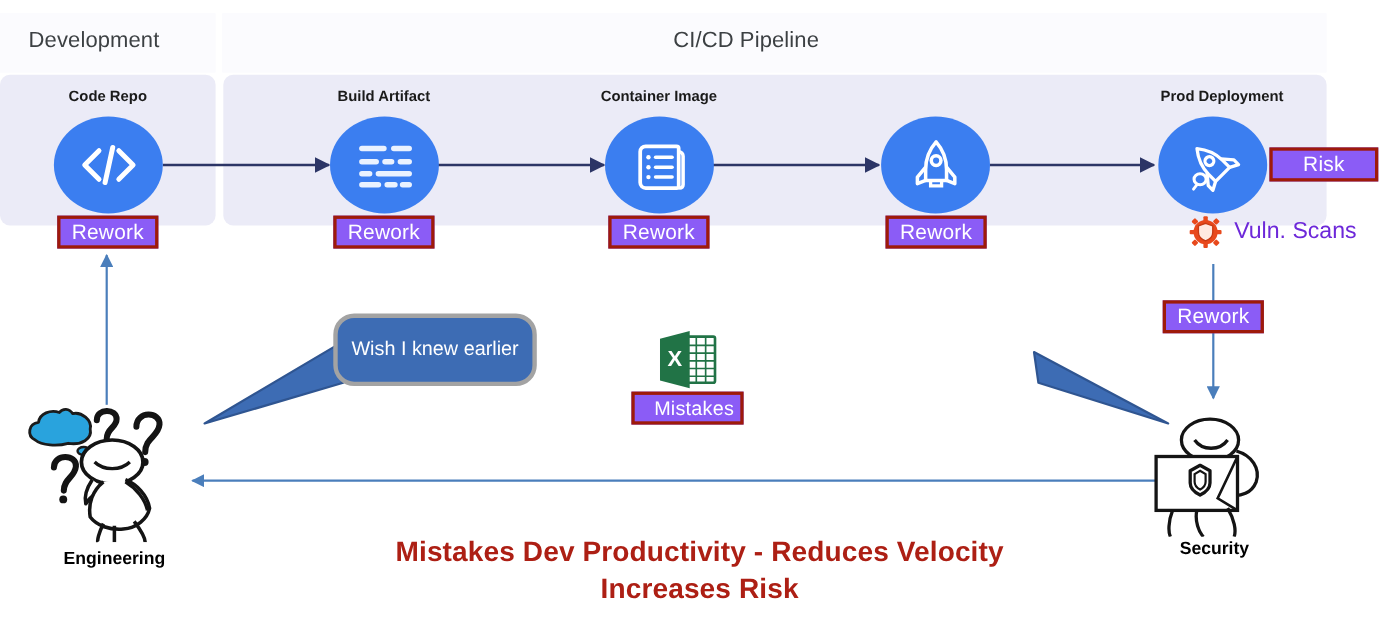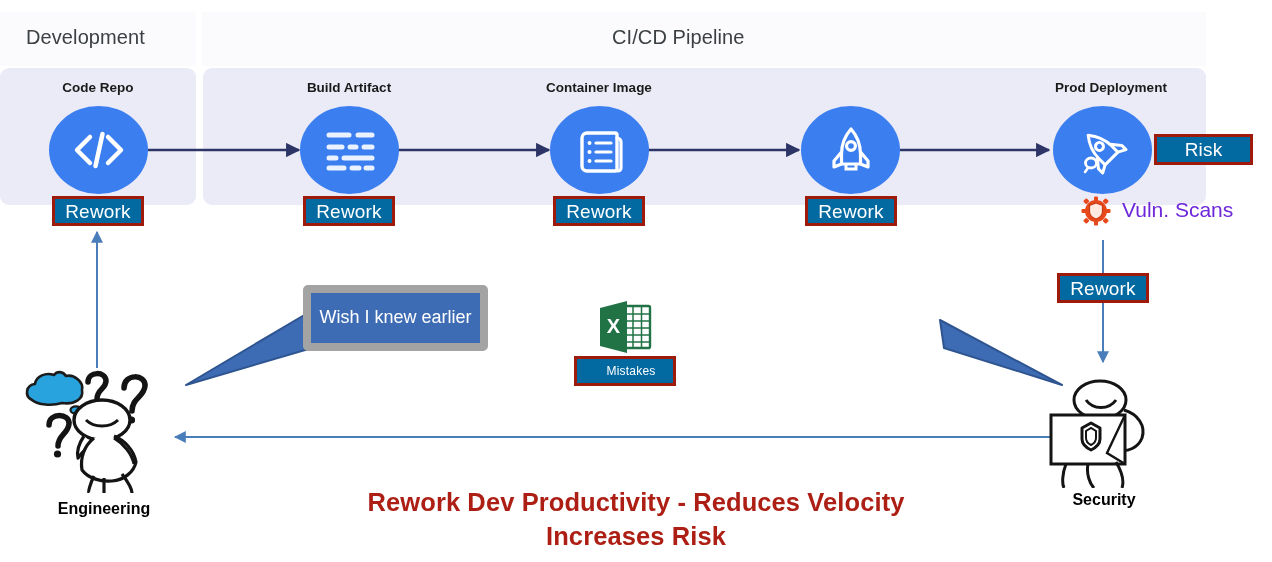--- a/index.html
+++ b/index.html
@@ -57,39 +57,39 @@
     background: #3b7ef0;
     display: flex;
     align-items: center;
     justify-content: center;
   }
   .circle svg { display: block; }
 
   
   .chip {
     position: absolute;
-    background: #0369a1;
+    background: #8b5cf6;
     border: 3px solid #9e1a0a;
     color: #ffffff;
     font-size: 19px;
     line-height: 1;
     display: flex;
     align-items: center;
     justify-content: center;
     box-sizing: border-box;
     letter-spacing: 0.2px;
   }
-  .chip.small { font-size: 12px; padding-left: 12px; }
+  .chip.small { font-size: 18px; padding-left: 12px; }
 
   
   .bubble {
     position: absolute;
     background: #3d6cb4;
-    border: 8px solid #a3a3a3;
-    border-radius: 5px;
+    border: 4px solid #a3a3a3;
+    border-radius: 19px;
     color: #ffffff;
     font-size: 18px;
     line-height: 1.33;
     display: flex;
     align-items: center;
     justify-content: center;
     text-align: center;
     box-sizing: border-box;
     z-index: 4;
   }
@@ -342,16 +342,16 @@
       <path d="M40 50 L49 45 L58 50 V61 C58 67 53 70 49 72 C45 70 40 67 40 61 z" fill="#ffffff" stroke="#141414" stroke-width="3" stroke-linejoin="round"></path>
       <path d="M44 53 L49 50 L54 53 V60 C54 64 51 66 49 67 C47 66 44 64 44 60 z" fill="none" stroke="#141414" stroke-width="2"></path>
 
       <path d="M24 86 C20 96 20 106 22 110" fill="none" stroke="#141414" stroke-width="3"></path>
       <path d="M46 86 C44 96 48 106 52 110" fill="none" stroke="#141414" stroke-width="3"></path>
       <path d="M74 84 C80 94 82 104 80 110" fill="none" stroke="#141414" stroke-width="3"></path>
     </svg>
   </span>
   <div class="figure-caption" style="left:1039px; top:491px; width:130px;">Security</div>
 
-  <div class="tagline" style="left:186px; top:486px; width:900px;">Rework Dev Productivity -  Reduces Velocity
+  <div class="tagline" style="left:186px; top:486px; width:900px;">Mistakes Dev Productivity -  Reduces Velocity
 Increases Risk</div>
 
 </div>
 
 </body></html>

